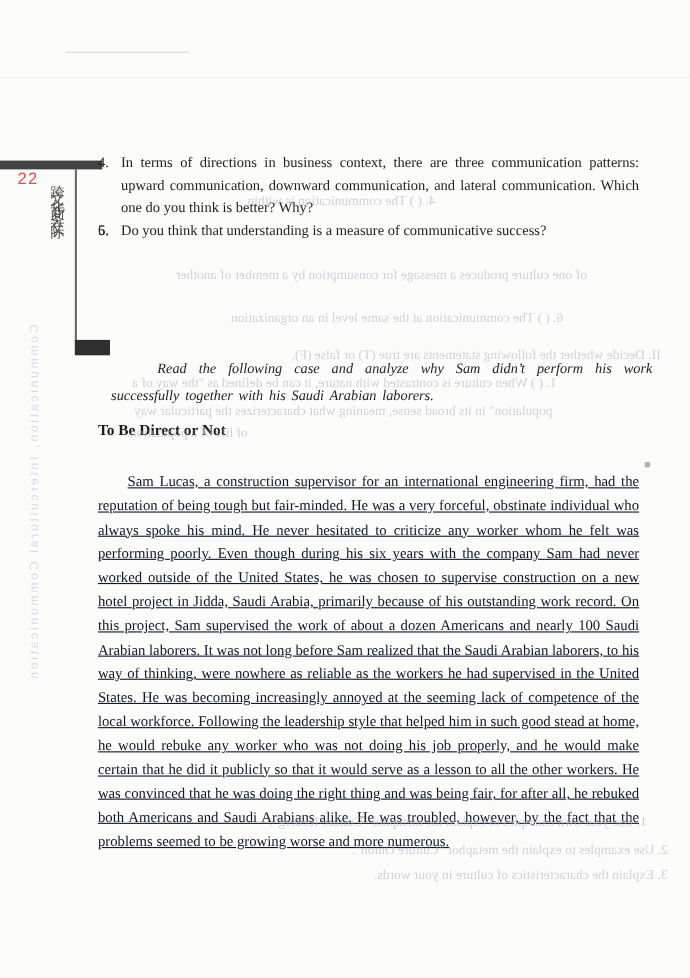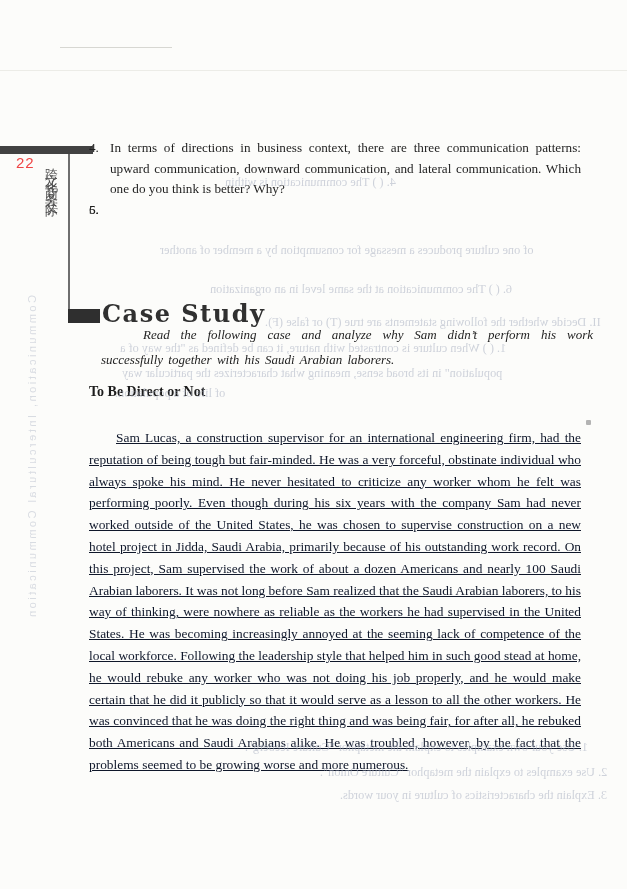--- a/index.html
+++ b/index.html
@@ -124,25 +124,25 @@
   <ol class="questions">
     <li>
       <span class="q-num">4.</span>
       <span>In terms of directions in business context, there are three communication patterns: upward communication, downward communication, and lateral communication. Which one do you think is better? Why?</span>
     </li>
     <li>
       <span class="q-num">5.</span>
     </li>
     <li>
       <span class="q-num">6.</span>
+      <span>Do you think that understanding is a measure of communicative success?</span>
     </li>
   </ol>
 
   <div class="cs-bullet"></div>
-  <h2 class="cs-heading">Case Study</h2>
   <p class="cs-instruction">Read the following case and analyze why Sam didn’t perform his work successfully together with his Saudi Arabian laborers.</p>
   <h3 class="cs-title">To Be Direct or Not</h3>
   <p class="cs-body">Sam Lucas, a construction supervisor for an international engineering firm, had the reputation of being tough but fair-minded. He was a very forceful, obstinate individual who always spoke his mind. He never hesitated to criticize any worker whom he felt was performing poorly. Even though during his six years with the company Sam had never worked outside of the United States, he was chosen to supervise construction on a new hotel project in Jidda, Saudi Arabia, primarily because of his outstanding work record. On this project, Sam supervised the work of about a dozen Americans and nearly 100 Saudi Arabian laborers. It was not long before Sam realized that the Saudi Arabian laborers, to his way of thinking, were nowhere as reliable as the workers he had supervised in the United States. He was becoming increasingly annoyed at the seeming lack of competence of the local workforce. Following the leadership style that helped him in such good stead at home, he would rebuke any worker who was not doing his job properly, and he would make certain that he did it publicly so that it would serve as a lesson to all the other workers. He was convinced that he was doing the right thing and was being fair, for after all, he rebuked both Americans and Saudi Arabians alike. He was troubled, however, by the fact that the problems seemed to be growing worse and more numerous.</p>
 
   <div class="bleed b1">4. (   ) The communication is within</div>
   <div class="bleed b2">of one culture produces a message for consumption by a member of another</div>
   <div class="bleed b3">6. (   ) The communication at the same level in an organization</div>
   <div class="bleed b4">II. Decide whether the following statements are true (T) or false (F).</div>
   <div class="bleed b5">1. (   ) When culture is contrasted with nature, it can be defined as "the way of a</div>
   <div class="bleed b6">population" in its broad sense, meaning what characterizes the particular way</div>

